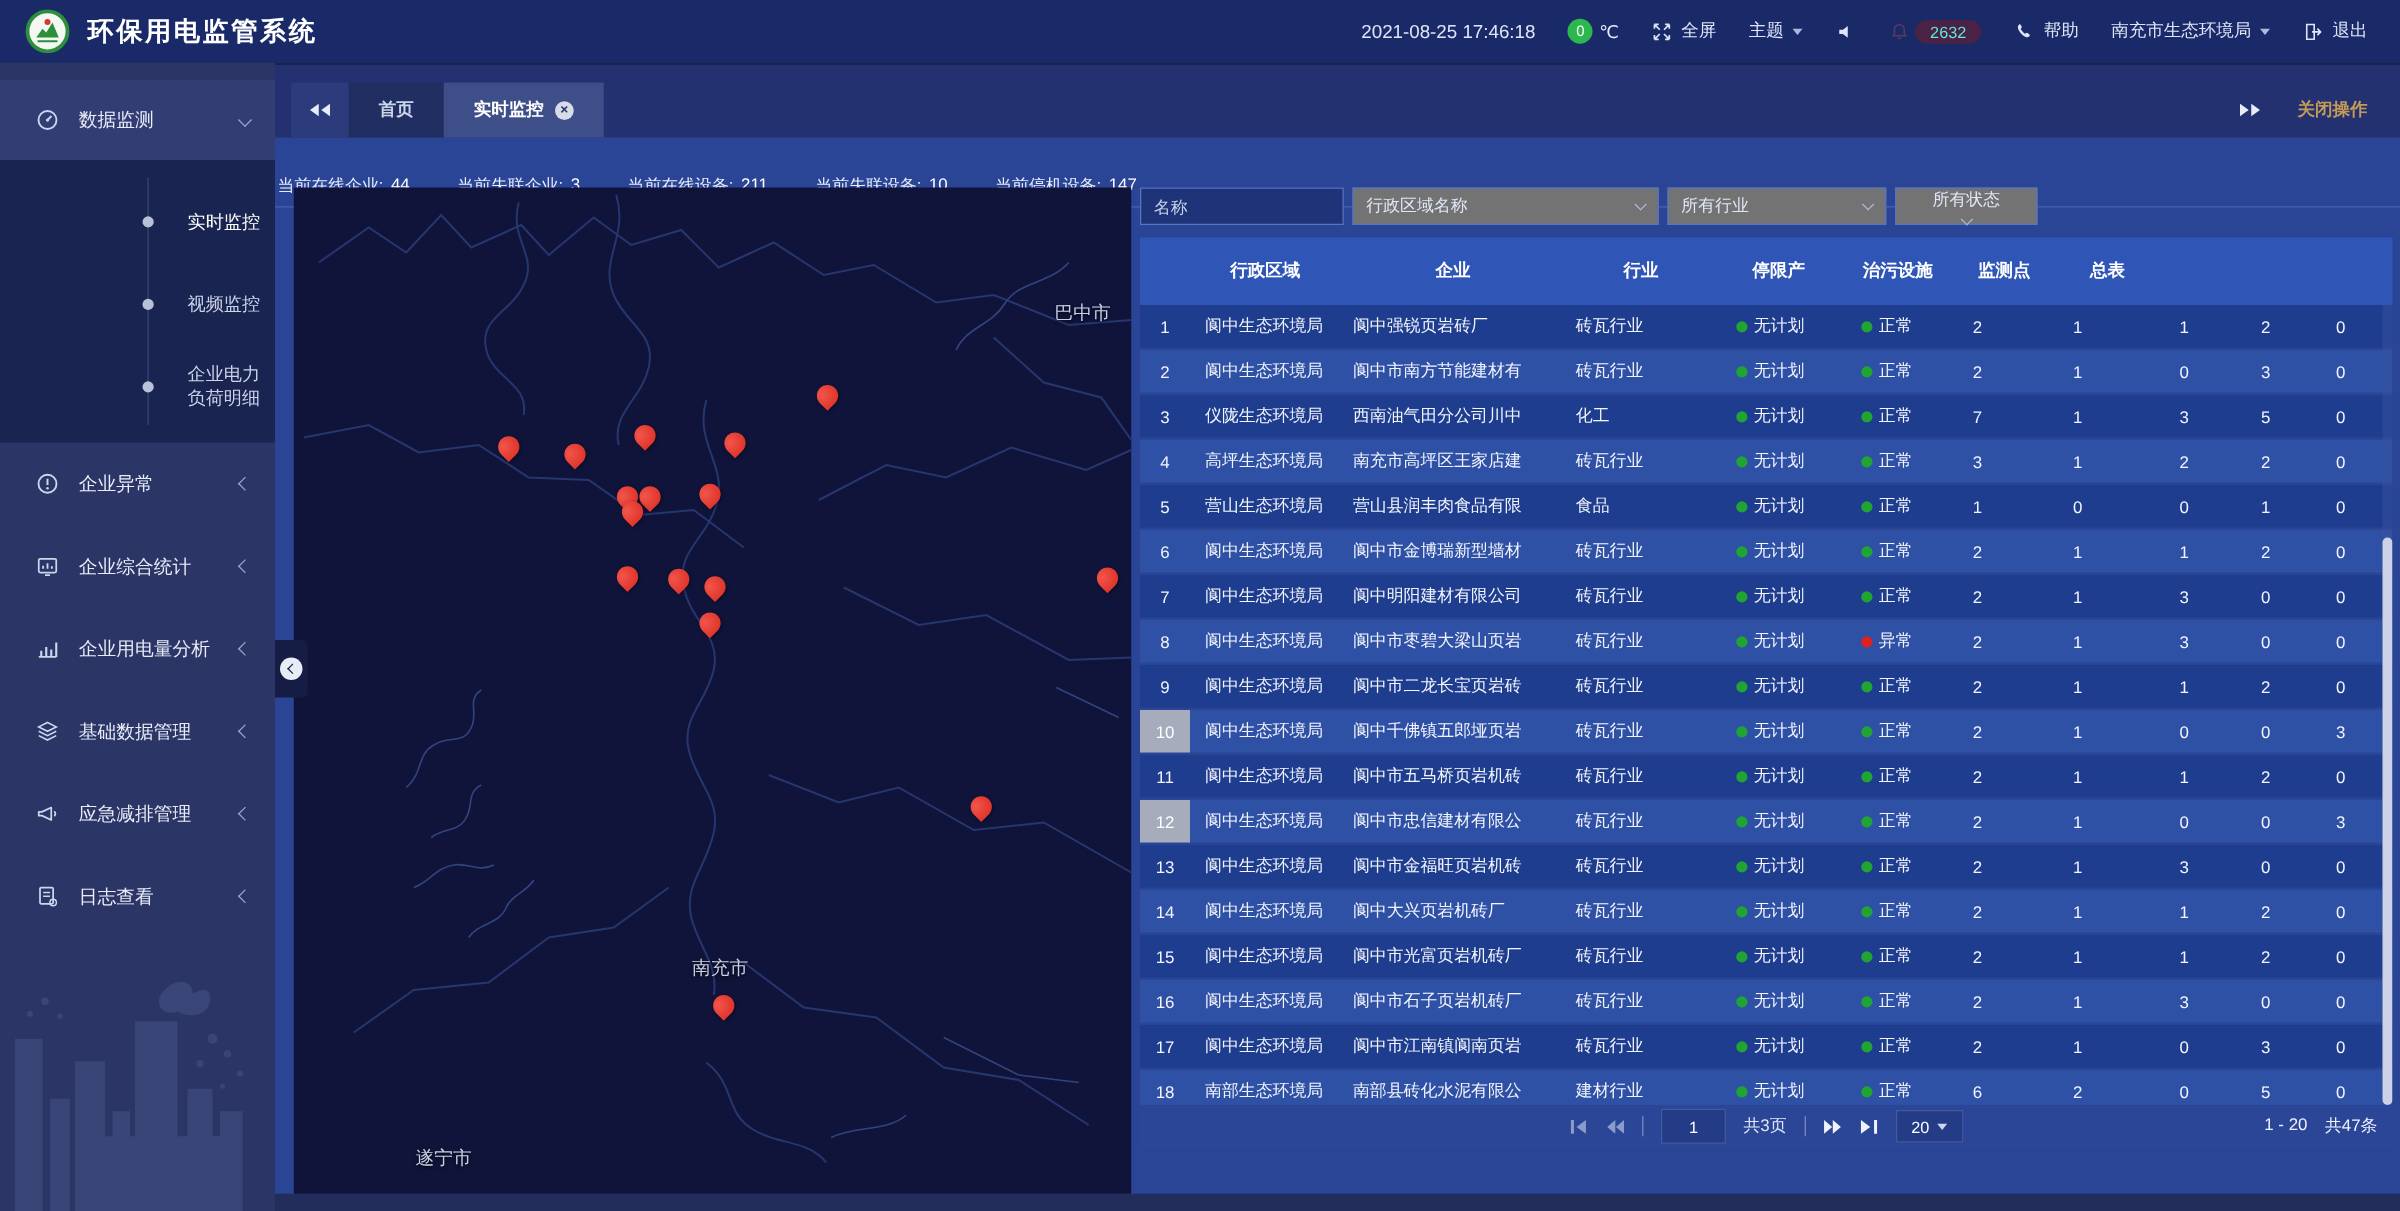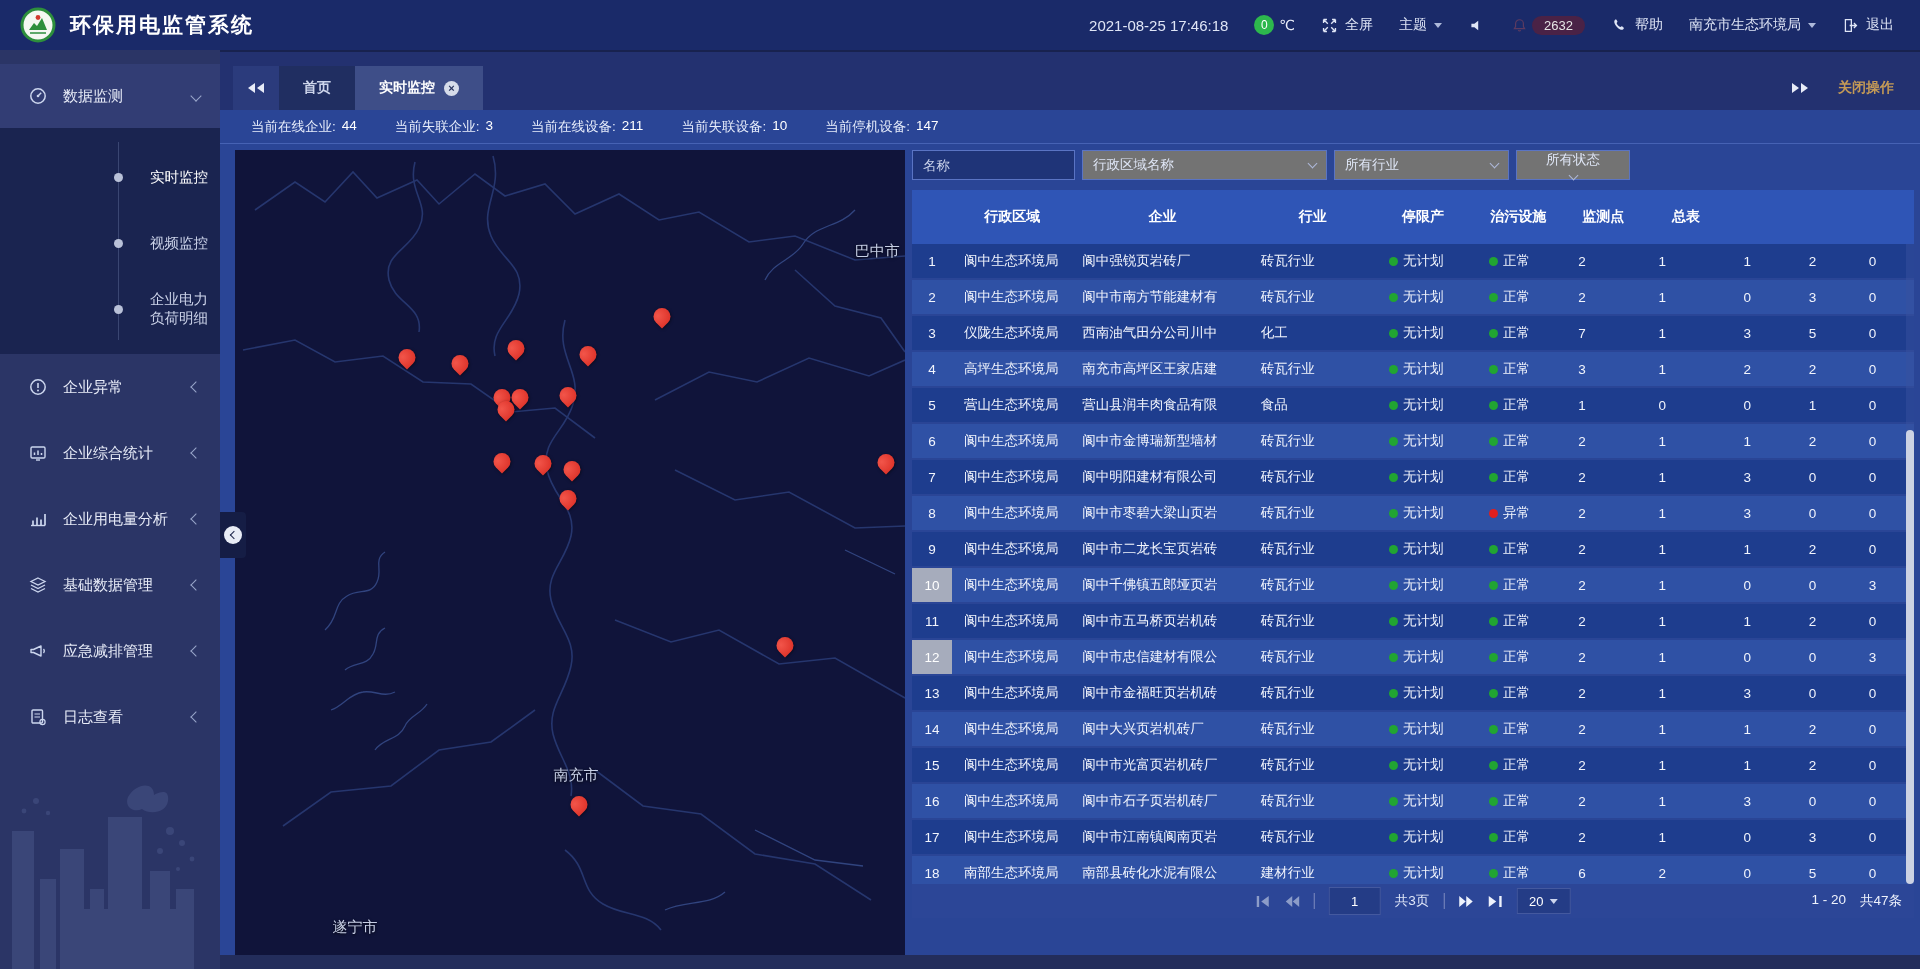--- a/index.html
+++ b/index.html
@@ -15,21 +15,21 @@
   .app-title{font-size:21px;font-weight:bold;letter-spacing:2px;color:#fff;}
   .top-right{margin-left:auto;display:flex;align-items:center;gap:26px;padding-right:26px;font-size:14px;}
   .datetime{font-size:15px;color:#dfe5f6;}
   .temp{display:flex;align-items:center;gap:5px;}
   .temp-circle{width:20px;height:20px;border-radius:50%;background:#2db84d;color:#fff;font-size:12px;
                display:flex;align-items:center;justify-content:center;}
   .top-item{display:flex;align-items:center;gap:7px;cursor:pointer;color:#dfe5f6;}
   .caret{width:0;height:0;border-left:4px solid transparent;border-right:4px solid transparent;
          border-top:5px solid #aeb9da;display:inline-block;}
   .notif{display:flex;align-items:center;gap:4px;}
-  .pill{background:#4a2246;color:#e5e5e5;font-size:13px;padding:2px 12px;border-radius:10px;}
+  .pill{background:#4a2246;color:#5eead4;font-size:13px;padding:2px 12px;border-radius:10px;}
   .ticon{width:17px;height:17px;color:#dfe5f6;}
   .dim{color:#5c3a60;}
 
   
   .sidebar{position:absolute;left:0;top:50px;width:220px;bottom:0;background:#2b3566;overflow:hidden;}
   .menu{padding-top:14px;position:relative;z-index:2;}
   .mi-head{height:64px;display:flex;align-items:center;padding:0 20px 0 28px;cursor:pointer;color:#e8ecf8;}
   .mi-head.active{background:#323d74;}
   .mi-sec .mi-head:not(.active){height:66px;}
   .mi-icon{width:20px;height:20px;margin-right:15px;color:#ccd6ee;flex:none;}
@@ -59,21 +59,21 @@
              line-height:15px;text-align:center;cursor:pointer;}
   .tab-close::before{content:"×";}
   .tab-ops{margin-left:auto;display:flex;align-items:center;gap:30px;padding-right:26px;height:44px;}
   .close-ops{color:#c49a56;font-size:14px;cursor:pointer;}
   .dbl{display:inline-flex;gap:2px;align-items:center;color:#e8ecf8;cursor:pointer;}
   .tri{width:0;height:0;border-top:5px solid transparent;border-bottom:5px solid transparent;display:inline-block;}
   .tri.l{border-right:7px solid currentColor;}
   .tri.r{border-left:7px solid currentColor;}
 
   .statsbar{height:33px;background:#2a4596;border-bottom:1px solid #4662b4;display:flex;align-items:center;
-            gap:38px;padding-left:31px;font-size:13.5px;color:#e7edfb;}
+            gap:38px;padding-left:2px;font-size:13.5px;color:#e7edfb;margin-top:22px;}
   .st-item{display:flex;gap:6px;}
   .st-v{color:#ffffff;}
 
   .content{position:absolute;left:0;right:0;top:94px;bottom:0;}
 
   
   .map-panel{position:absolute;left:15px;top:6px;width:670px;height:805px;background:#10143a;overflow:hidden;}
   .map-lines{position:absolute;inset:0;width:100%;height:100%;}
   .map-label{position:absolute;transform:translate(-50%,-50%);color:#c8d0e6;font-size:15px;
              text-shadow:0 1px 3px rgba(0,0,0,.8);white-space:nowrap;}
@@ -417,21 +417,21 @@
             <path d="M90 480c14-12 8-26 22-34 12-8 24 0 30-14 6-12-4-22 8-30"></path>
             <path d="M110 520c10-8 22-4 28-16 6-10 0-20 12-26"></path>
             <path d="M96 560c12-4 18-16 32-18 12-2 20 6 32 0"></path>
             <path d="M140 600c8-12 24-10 30-24 4-10 16-12 22-22"></path>
             <path d="M620 60c-16 18-40 14-52 34-10 16-30 18-38 36"></path>
             <path d="M610 400l50 24M520 680l60 30 48 6"></path>
             <path d="M430 760c20-10 44-4 60-18"></path>
           </g>
         </svg>
         <div id="map-labels">
-            <span class="map-label" style="left: 94.2%; top: 12.5%; margin-left: 11px;">巴中市</span>
+            <span class="map-label" style="left: 94.2%; top: 12.5%;">巴中市</span>
             <span class="map-label" style="left: 50.9%; top: 77.6%;">南充市</span>
             <span class="map-label" style="left: 17.9%; top: 96.5%;">遂宁市</span>
           </div>
         <div id="map-pins">
             <span class="pin" style="left: 25.7%; top: 26.8%;">
               <i></i>
             </span>
             <span class="pin" style="left: 33.6%; top: 27.6%;">
               <i></i>
             </span>

